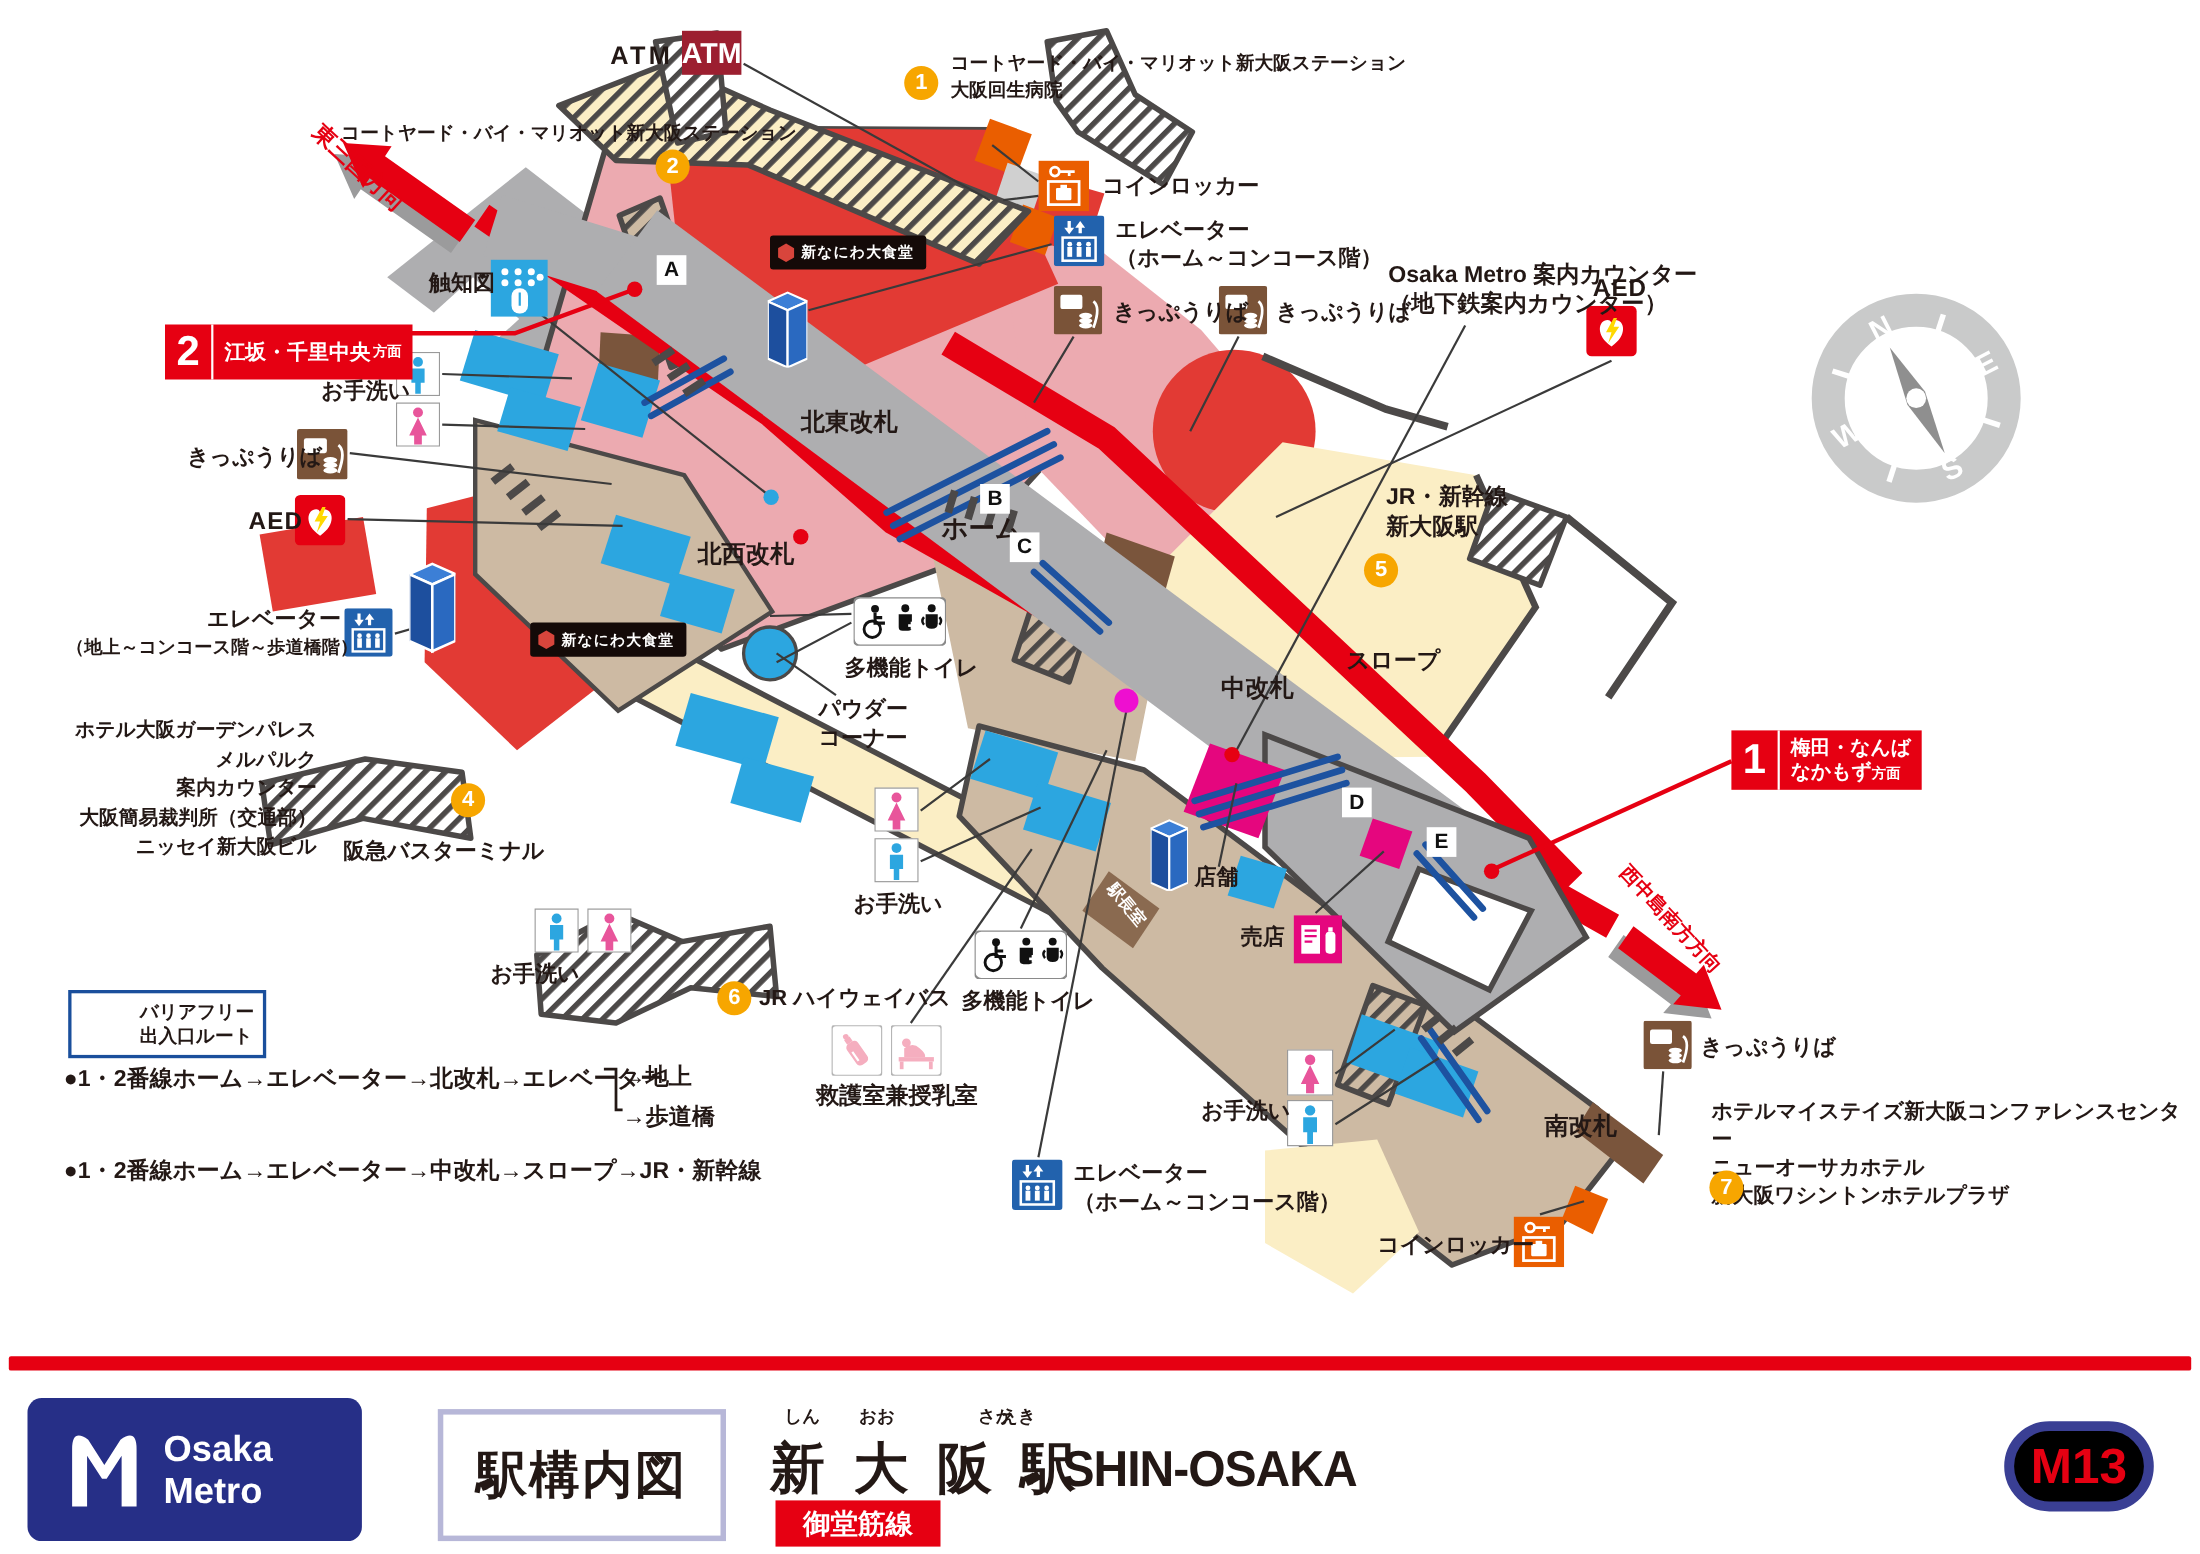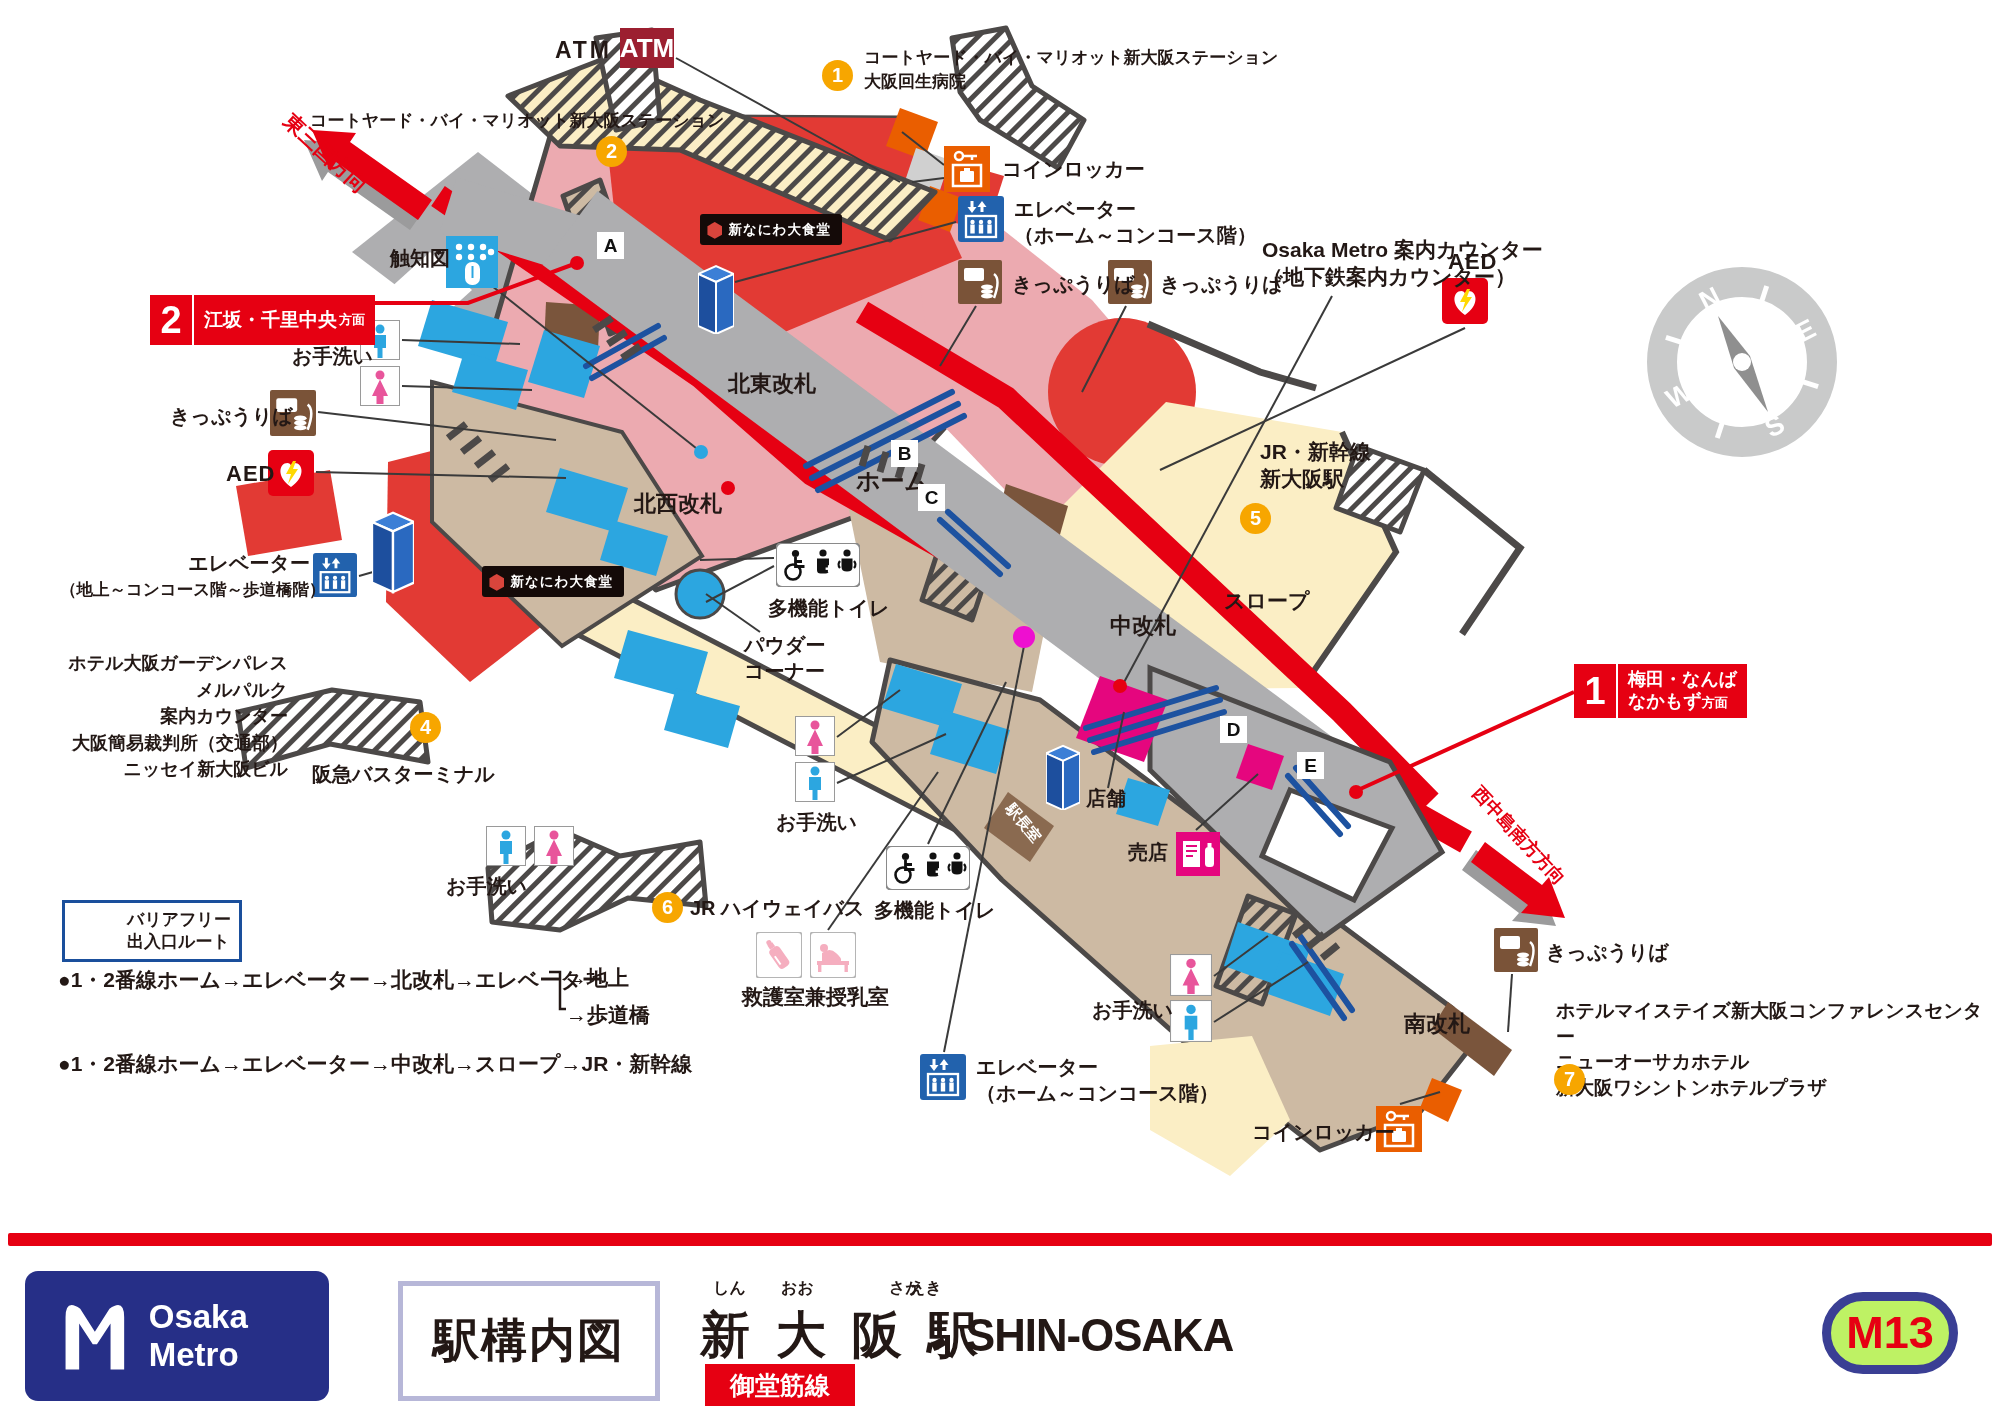--- a/index.html
+++ b/index.html
@@ -30,21 +30,21 @@
   .logo{position:absolute;left:25px;top:1271px;width:304px;height:130px;background:#262f87;border-radius:13px;
         display:flex;align-items:center;}
   .logo .brand{color:#fff;font-size:33px;font-weight:700;margin-left:12px;letter-spacing:0;}
   .mapbox{position:absolute;left:398px;top:1281px;width:262px;height:120px;background:#fff;border:5px solid #b7b7d8;
           box-sizing:border-box;display:flex;align-items:center;justify-content:center;font-size:46px;font-weight:900;letter-spacing:2px;}
   .furi{position:absolute;font-size:16px;font-weight:700;}
   .kanji{position:absolute;left:700px;top:1302px;font-size:50px;font-weight:900;letter-spacing:6px;}
   .romaji{position:absolute;left:966px;top:1308px;font-size:46px;font-weight:900;transform:scaleX(.95);transform-origin:0 0;letter-spacing:-1px;}
   .linebadge{position:absolute;left:705px;top:1364px;width:150px;height:42px;background:#e60012;color:#fff;font-size:25px;
              font-weight:700;display:flex;align-items:center;justify-content:center;}
-  .m13{position:absolute;left:1822px;top:1292px;width:136px;height:82px;background:#bef264;border:9px solid #3a3f94;border-radius:45px;
+  .m13{position:absolute;left:1822px;top:1292px;width:136px;height:82px;background:#000000;border:9px solid #3a3f94;border-radius:45px;
        box-sizing:border-box;display:flex;align-items:center;justify-content:center;color:#e60012;font-size:45px;font-weight:800;}
   .hotels{position:absolute;font-weight:700;}
 </style>
 </head>
 <body>
 
 <div class="stage">
 
 <svg class="map" width="2000" height="1413" viewBox="0 0 2000 1413">
   <defs>

